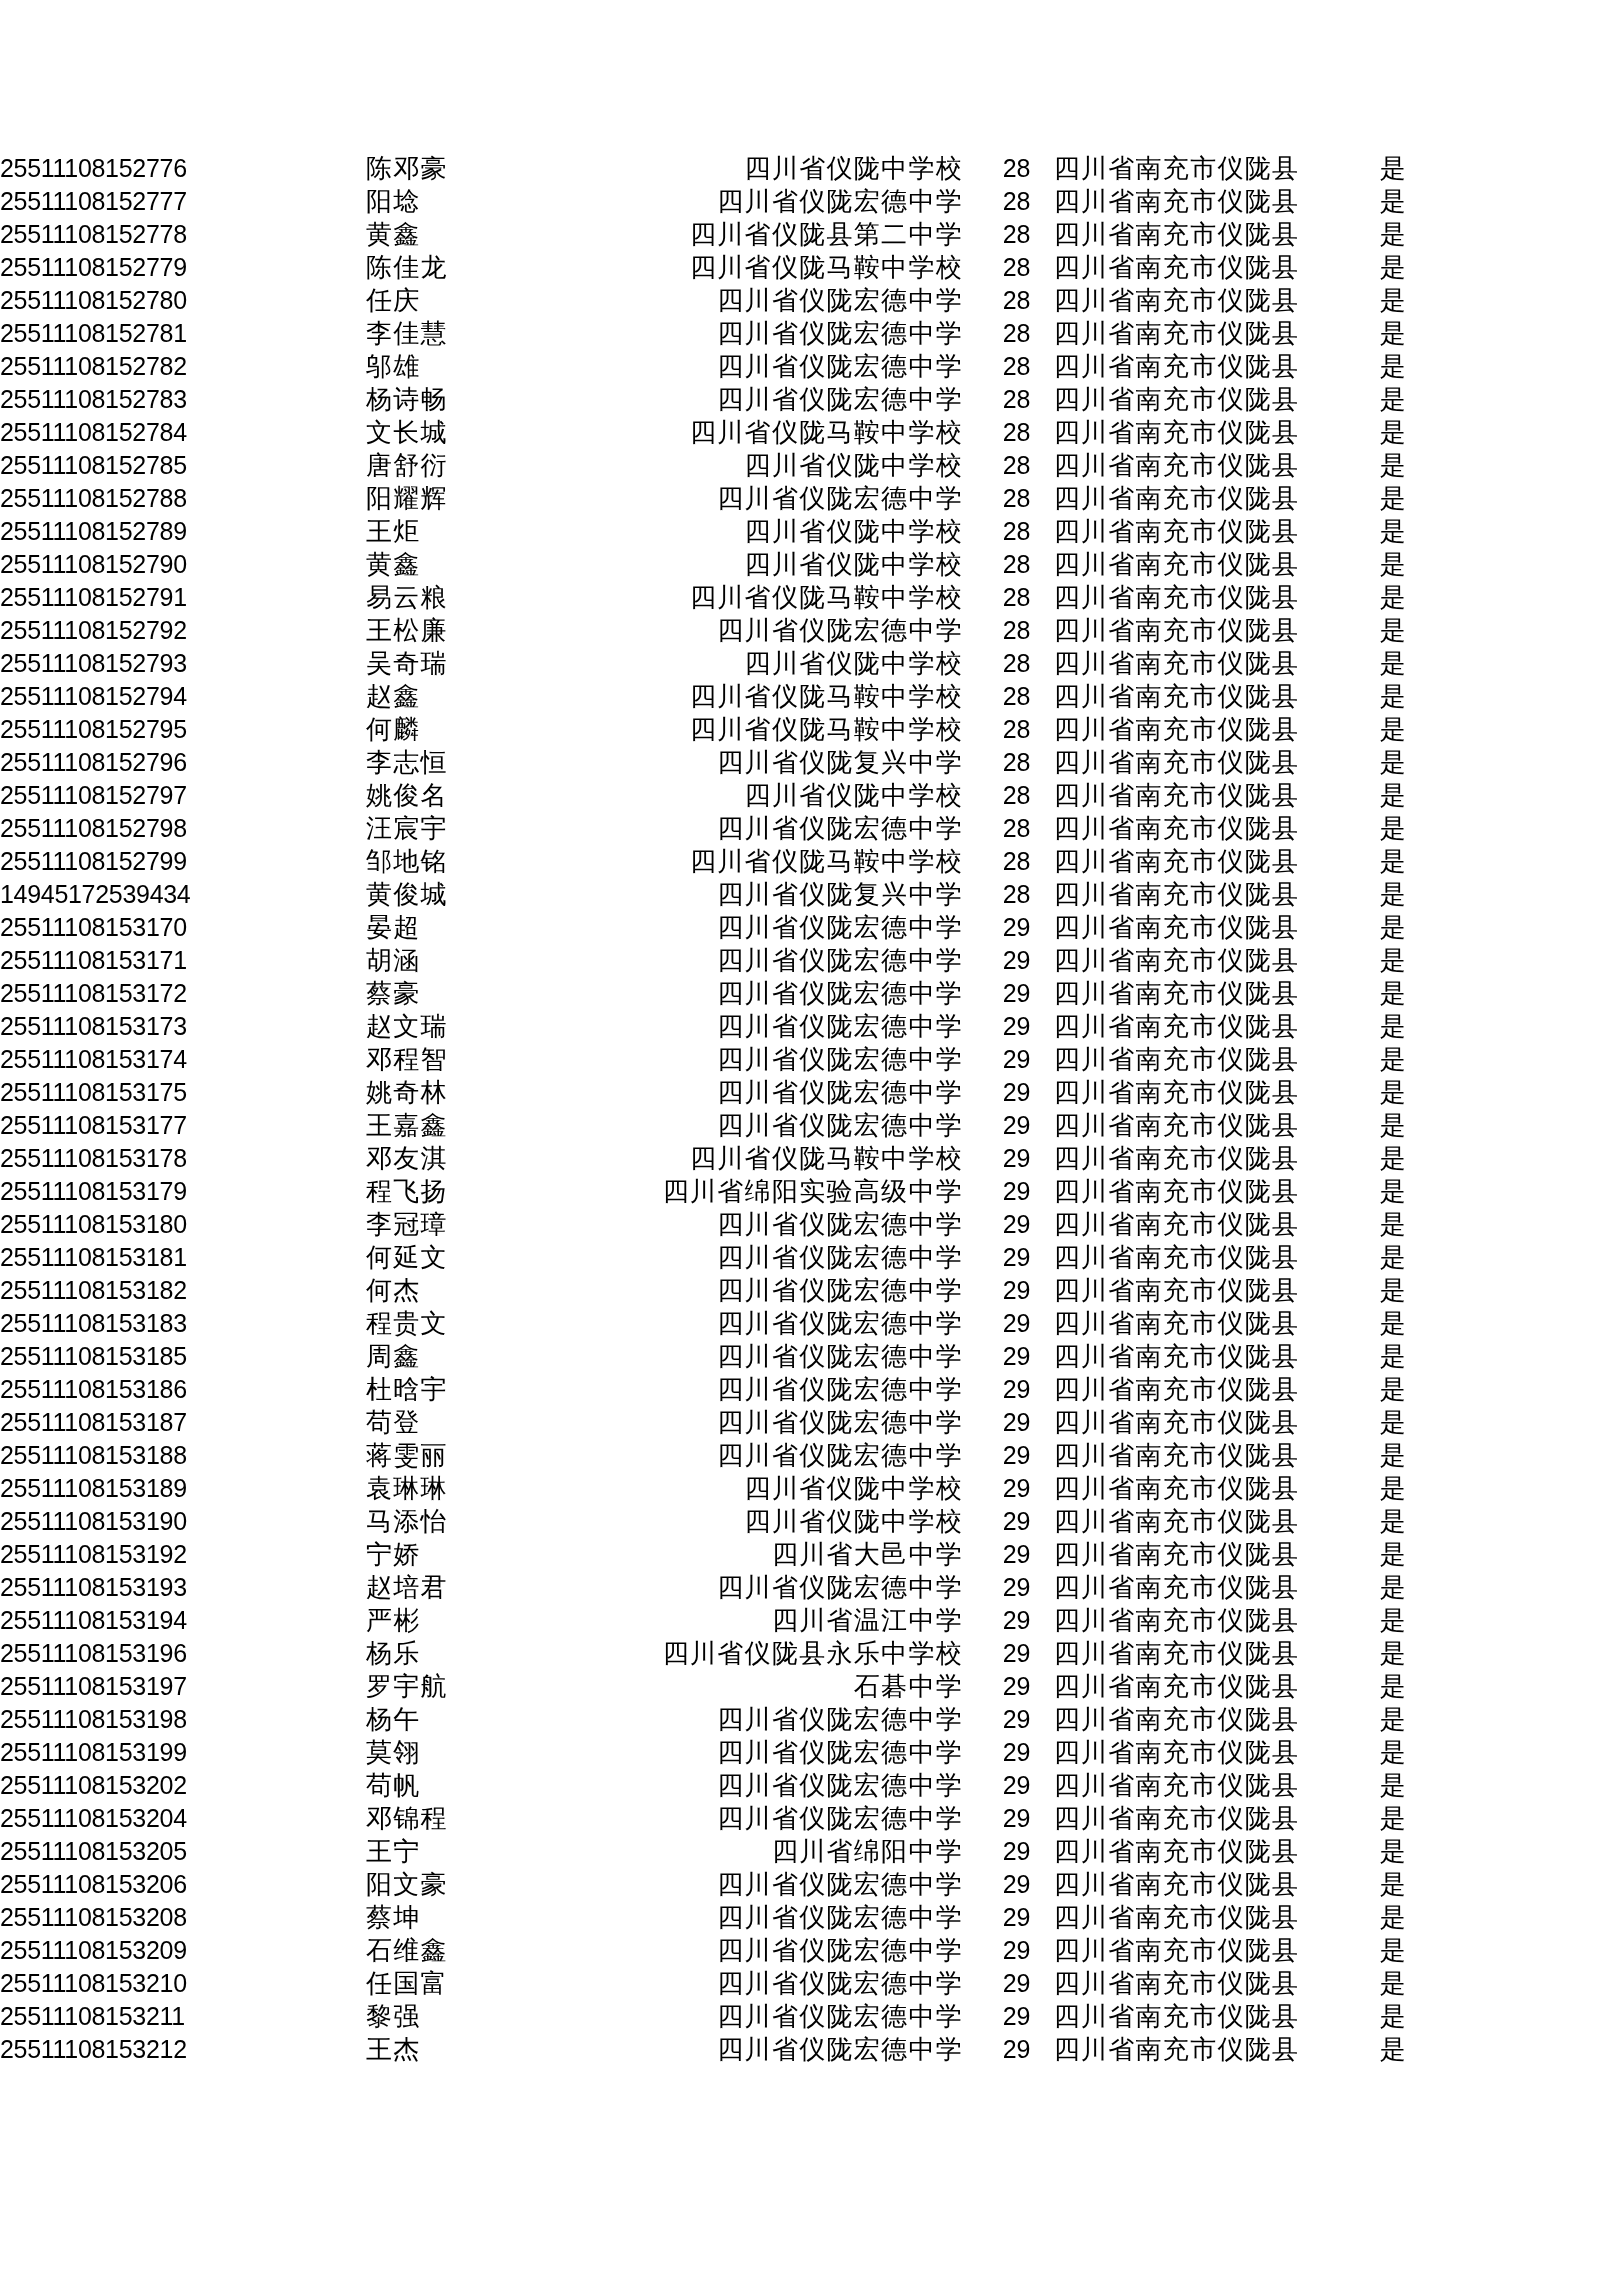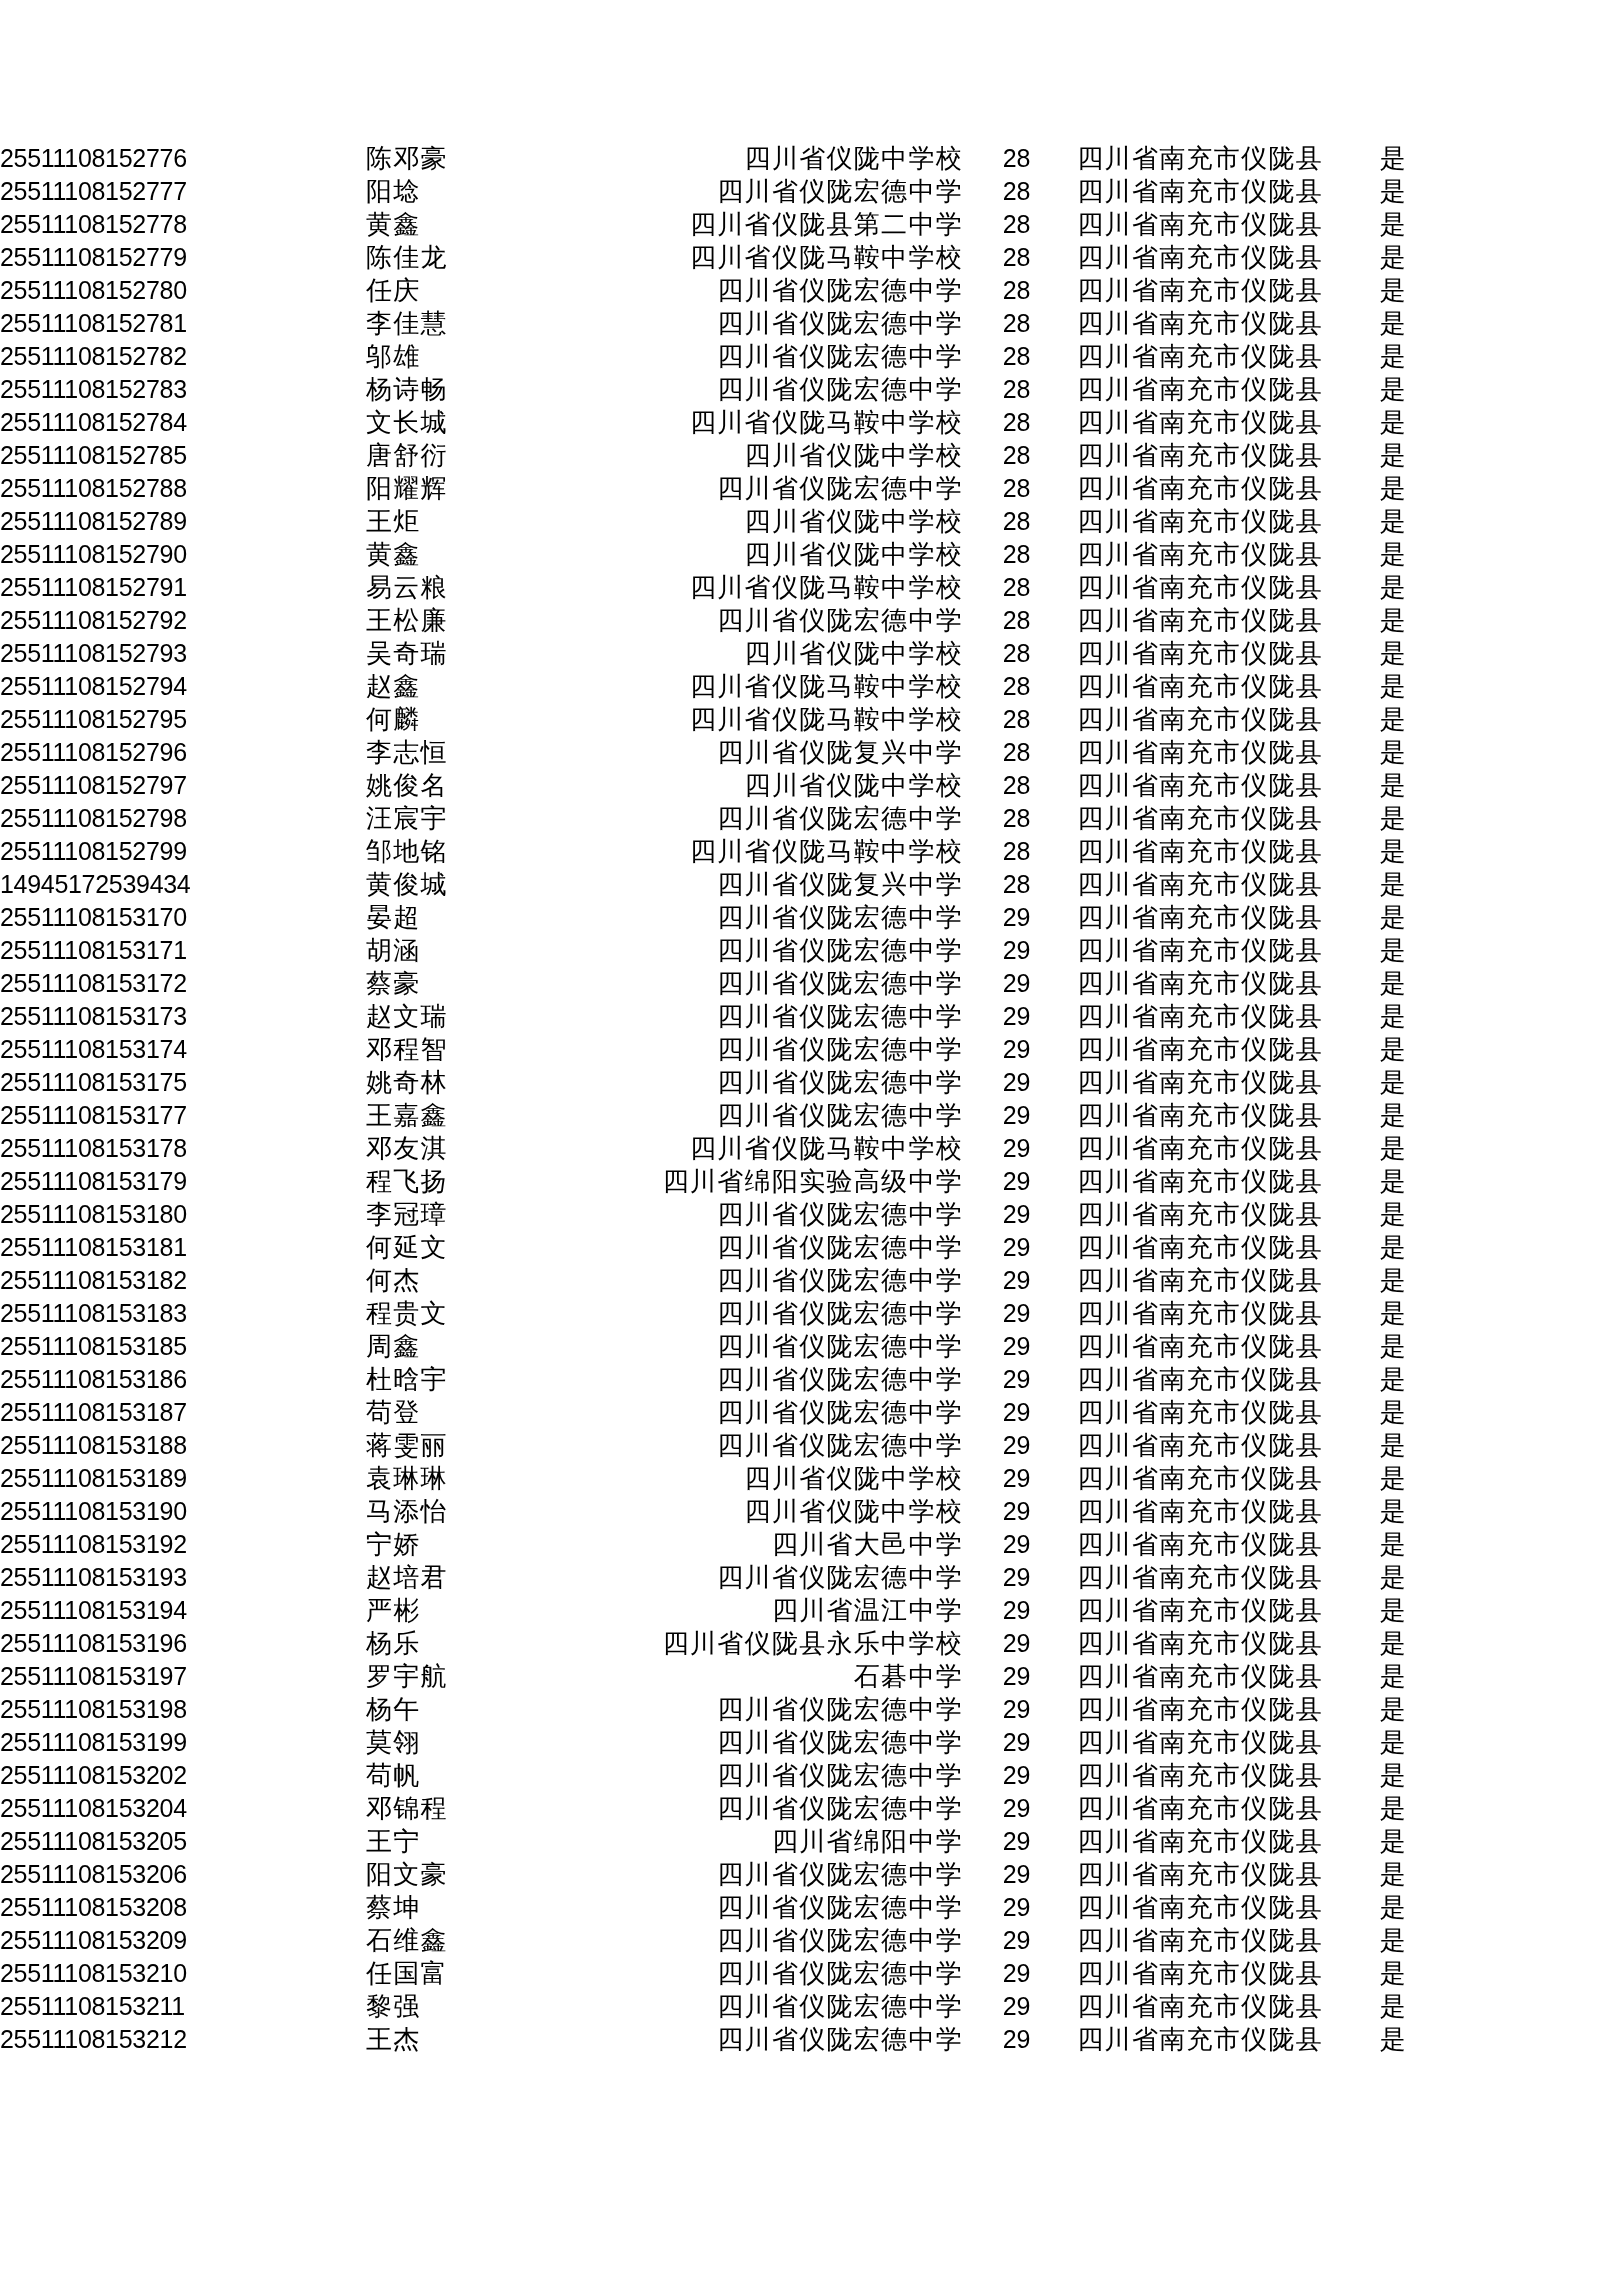--- a/index.html
+++ b/index.html
@@ -6,21 +6,21 @@
   body {
     width: 1623px;
     height: 2295px;
     background: #ffffff;
     color: #000000;
     font-family: "Liberation Sans", sans-serif;
     position: relative;
   }
   table.roster {
     position: absolute;
-    top: 142px;
+    top: 152px;
     left: 0;
     width: 1586px;
     border-collapse: collapse;
     table-layout: fixed;
   }
   table.roster td {
     height: 33px;
     line-height: 33px;
     padding: 0;
     margin: 0;
@@ -35,21 +35,21 @@
   }
   .cjk {
     font-size: 26px;
     letter-spacing: 1.3px;
     font-family: "Liberation Serif", "DejaVu Serif", serif;
   }
   td.c-id     { text-align: left; padding-left: 165px; }
   td.c-name   { text-align: left; }
   td.c-school { text-align: right; }
   td.c-no     { text-align: right; }
-  td.c-region { text-align: right; }
+  td.c-region { text-align: center; }
   td.c-flag   { text-align: center; }
 </style>
 </head>
 <body>
 
 <table class="roster">
   <colgroup>
     <col style="width:366px">
     <col style="width:166px">
     <col style="width:431px">

